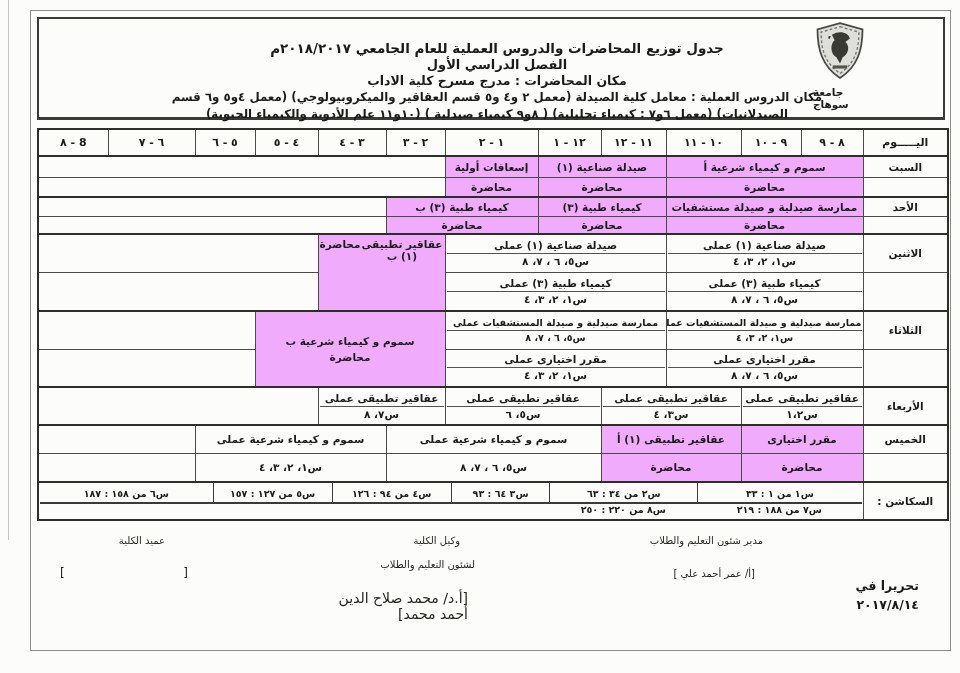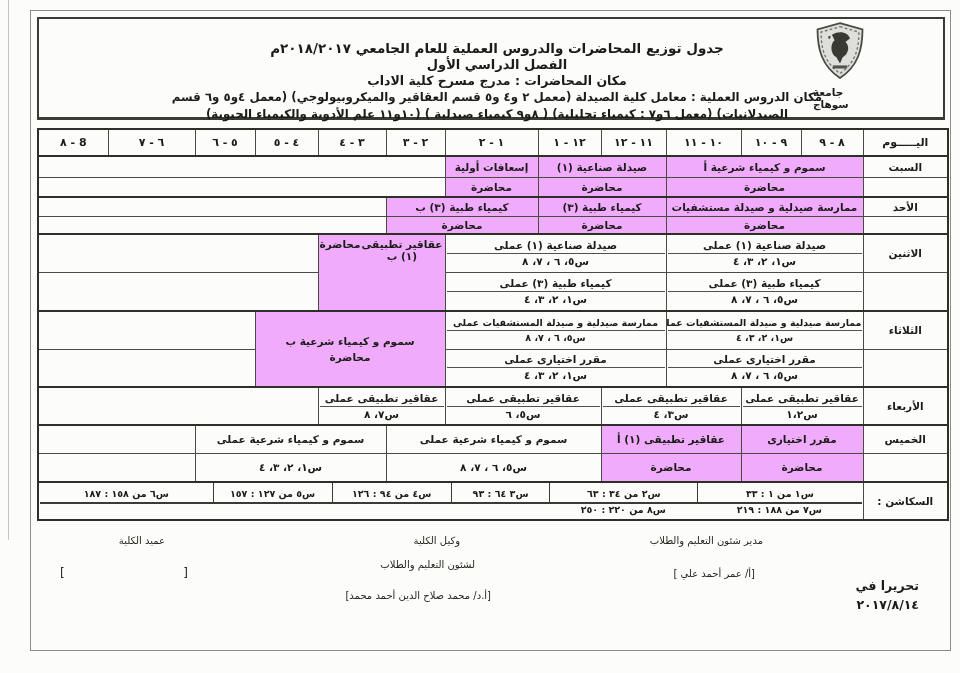--- a/index.html
+++ b/index.html
@@ -288,21 +288,21 @@
       </td>
     </tr>
   </tbody>
     </table>
 
   <div class="sig" style="left:628px;top:535px;width:135px">مدير شئون التعليم والطلاب</div>
   <div class="sig" style="left:645px;top:568px;width:110px">[أ/ عمر أحمد علي ]</div>
 
   <div class="sig" style="left:355px;top:535px;width:105px">وكيل الكلية</div>
   <div class="sig" style="left:340px;top:559px;width:135px">لشئون التعليم والطلاب</div>
-  <div class="sig" style="left:341px;top:590px;width:150px;font-size:10px">[أ.د/ محمد صلاح الدين أحمد محمد]</div>
+  <div class="sig" style="left:318px;top:590px;width:150px;font-size:14px">[أ.د/ محمد صلاح الدين أحمد محمد]</div>
 
   <div class="sig" style="left:80px;top:535px;width:85px">عميد الكلية</div>
   <div class="sig brackets" style="left:60px;top:566px;width:128px">
     <span>[</span>
     <span>]</span>
   </div>
 
   <div class="date-blk">
     <div>تحريرا في</div>
     <div>٢٠١٧/٨/١٤</div>

